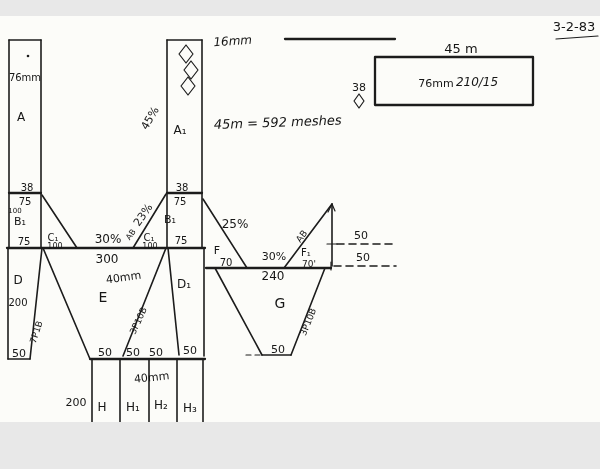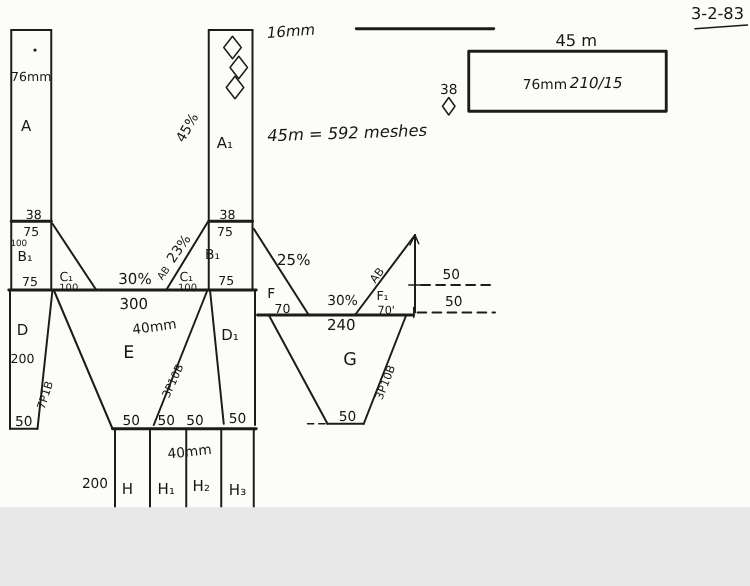--- a/index.html
+++ b/index.html
@@ -1,16 +1,16 @@
 <!DOCTYPE html>
 <html><head>
 <meta charset="utf-8">
 <style>
   html,body{margin:0;padding:0;background:#e8e8e8;}
-  #sheet{position:relative;width:600px;height:406px;background:#fcfcf9;overflow:hidden;}
+  #sheet{position:relative;width:600px;height:406px;background:#fcfcf9;overflow:hidden;margin-top:16px;}
   svg{position:absolute;left:0;top:0;}
   .ink{stroke:#1c1c1c;stroke-width:1.6;fill:none;stroke-linecap:round;stroke-linejoin:round;}
   .thick{stroke-width:2.3;}
   .thin{stroke-width:1.2;}
   .dash{stroke-dasharray:7 5;}
   .dash2{stroke-dasharray:5 4;}
   text{fill:#161616;font-family:"DejaVu Sans",sans-serif;text-anchor:middle;}
   .fs7{font-size:7px;} .fs8{font-size:8px;} .fs9{font-size:9px;} .fs10{font-size:10px;}
   .fs11{font-size:11px;} .fs12{font-size:12px;} .fs13{font-size:13px;} .fs14{font-size:14px;}
   .it{font-style:italic;}

